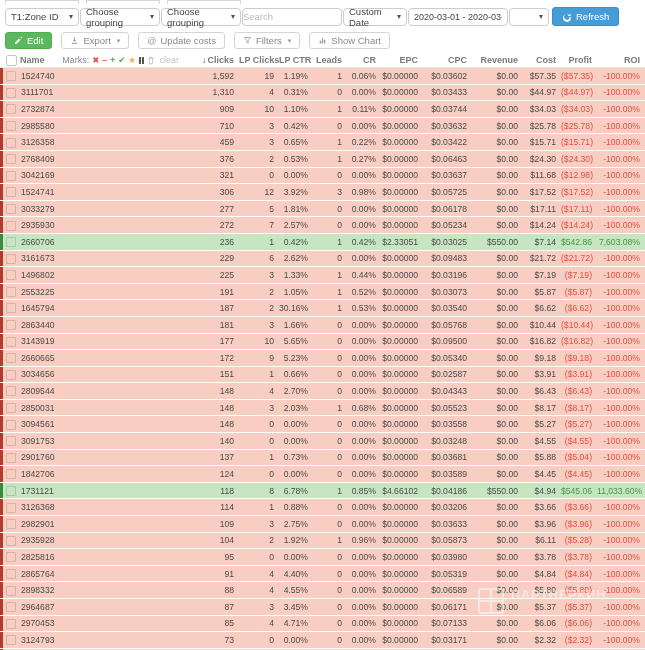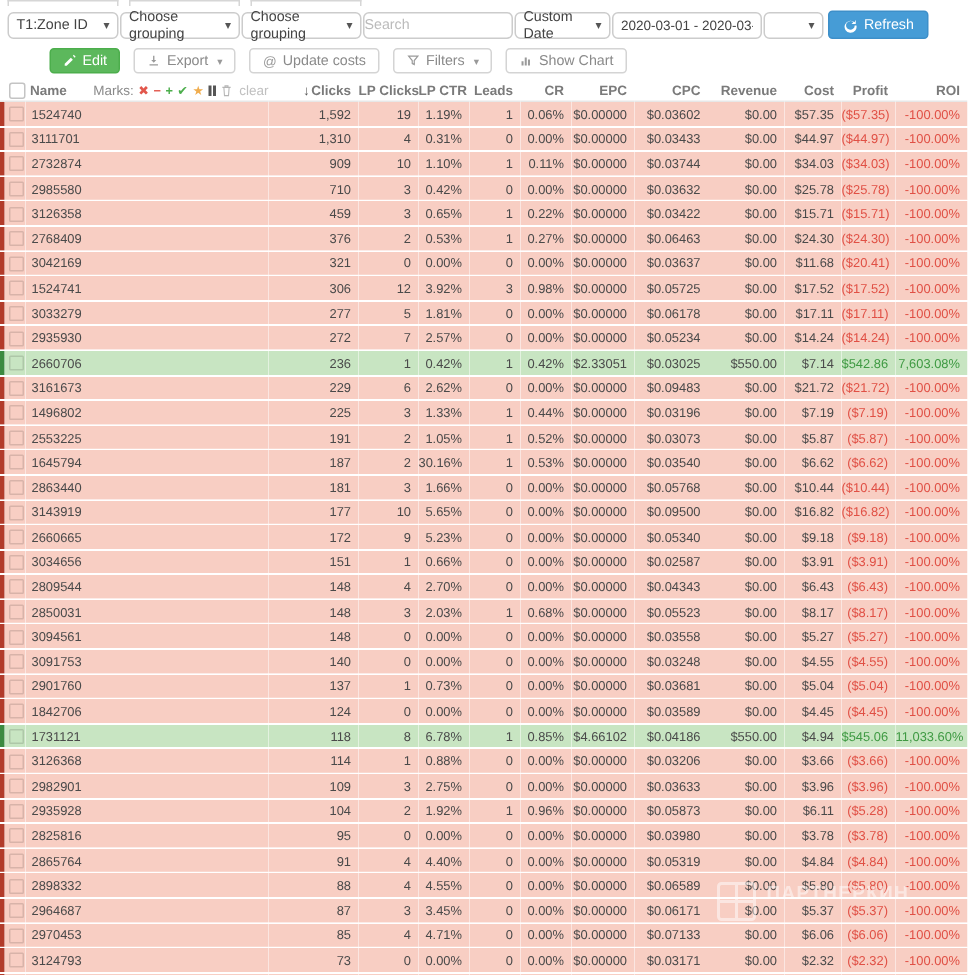--- a/index.html
+++ b/index.html
@@ -18,21 +18,21 @@
   .w1{width:74px}.w2{width:80px}.w3{width:80px}.wdate{width:64px}.wtz{width:40px;justify-content:flex-end}
   .search{width:100px;height:18px;border:1px solid #ccc;border-radius:4px;padding:0 0;font-size:9.5px;
     color:#444;box-sizing:border-box;font-family:inherit;}
   .search::placeholder{color:#bbb;}
   .drange{width:100px;height:18px;border:1px solid #ccc;border-radius:4px;padding:0 5px;font-size:9px;
     color:#444;box-sizing:border-box;font-family:inherit;}
   .refresh{margin-left:2px;display:flex;align-items:center;gap:4px;height:19px;border:1px solid #3d8fc9;
     border-radius:3px;background:#469cd6;color:#fff;font-size:9.5px;padding:0 9px;font-family:inherit;cursor:pointer;}
 
   
-  .toolbar{display:flex;align-items:flex-end;gap:9px;padding:2px 5px 4px 5px;margin-left:28px;}
+  .toolbar{display:flex;align-items:flex-end;gap:9px;padding:2px 5px 4px 5px;}
   .btn{display:flex;align-items:center;gap:4px;height:17px;border:1px solid #d4d4d4;border-radius:3px;
     background:#fff;color:#8a8a8a;font-size:9.5px;padding:0 8px;font-family:inherit;cursor:pointer;}
   .btn.green{background:#5cb85c;border-color:#4cae4c;color:#fff;}
   .btn .bcaret{font-size:7px;color:#999;margin-left:2px;}
 
   
   table{width:645px;border-collapse:collapse;table-layout:fixed;}
   thead th{height:14px;font-size:9px;font-weight:700;color:#7a7a7a;background:#fff;
     border-bottom:1px solid #e7e7e7;padding:0;white-space:nowrap;}
   th.hnum,td.num{text-align:right;padding-right:5px;}
@@ -301,21 +301,21 @@
           <td class="name">3042169</td>
           <td class="num clicks">321</td>
           <td class="num lpclicks">0</td>
           <td class="num lpctr">0.00%</td>
           <td class="num leads">0</td>
           <td class="num cr">0.00%</td>
           <td class="num epc">$0.00000</td>
           <td class="num cpc">$0.03637</td>
           <td class="num revenue">$0.00</td>
           <td class="num cost">$11.68</td>
-          <td class="num profit">($20.41)</td>
+          <td class="num profit">($12.98)</td>
           <td class="num roi">-100.00%</td>
         </tr>
         <tr class="loss">
           <td class="stripe"></td>
           <td><span class="cb"></span></td>
           <td class="name">1524741</td>
           <td class="num clicks">306</td>
           <td class="num lpclicks">12</td>
           <td class="num lpctr">3.92%</td>
           <td class="num leads">3</td>
@@ -572,21 +572,21 @@
           <td><span class="cb"></span></td>
           <td class="name">2901760</td>
           <td class="num clicks">137</td>
           <td class="num lpclicks">1</td>
           <td class="num lpctr">0.73%</td>
           <td class="num leads">0</td>
           <td class="num cr">0.00%</td>
           <td class="num epc">$0.00000</td>
           <td class="num cpc">$0.03681</td>
           <td class="num revenue">$0.00</td>
-          <td class="num cost">$5.04</td>
+          <td class="num cost">$5.88</td>
           <td class="num profit">($5.04)</td>
           <td class="num roi">-100.00%</td>
         </tr>
         <tr class="loss">
           <td class="stripe"></td>
           <td><span class="cb"></span></td>
           <td class="name">1842706</td>
           <td class="num clicks">124</td>
           <td class="num lpclicks">0</td>
           <td class="num lpctr">0.00%</td>

